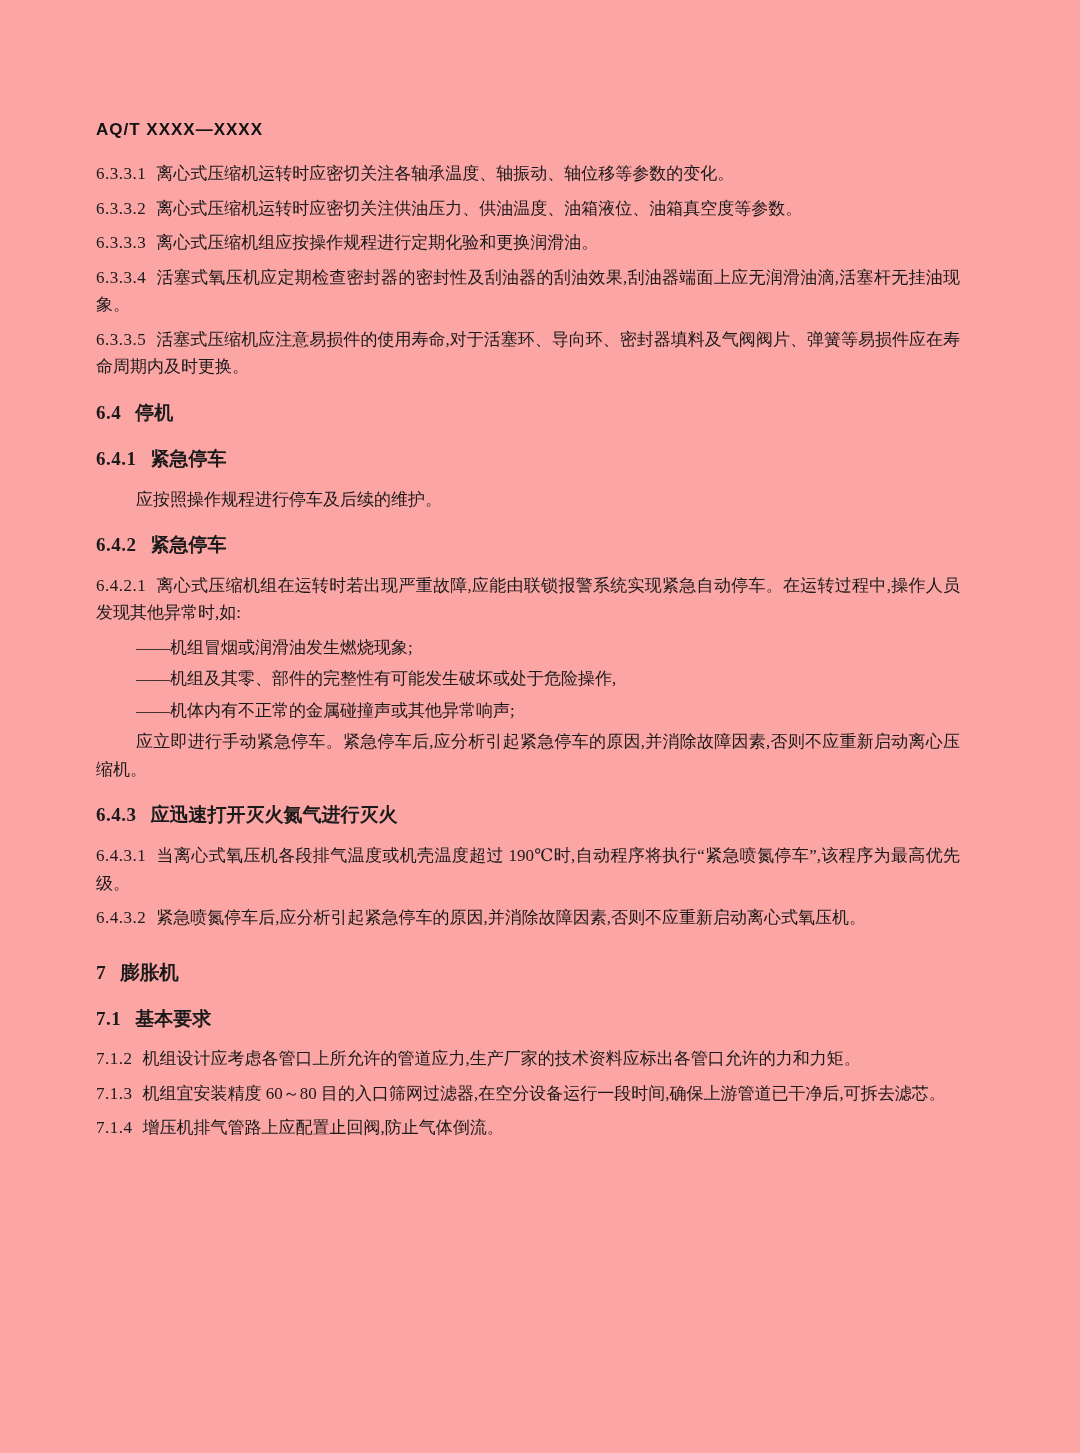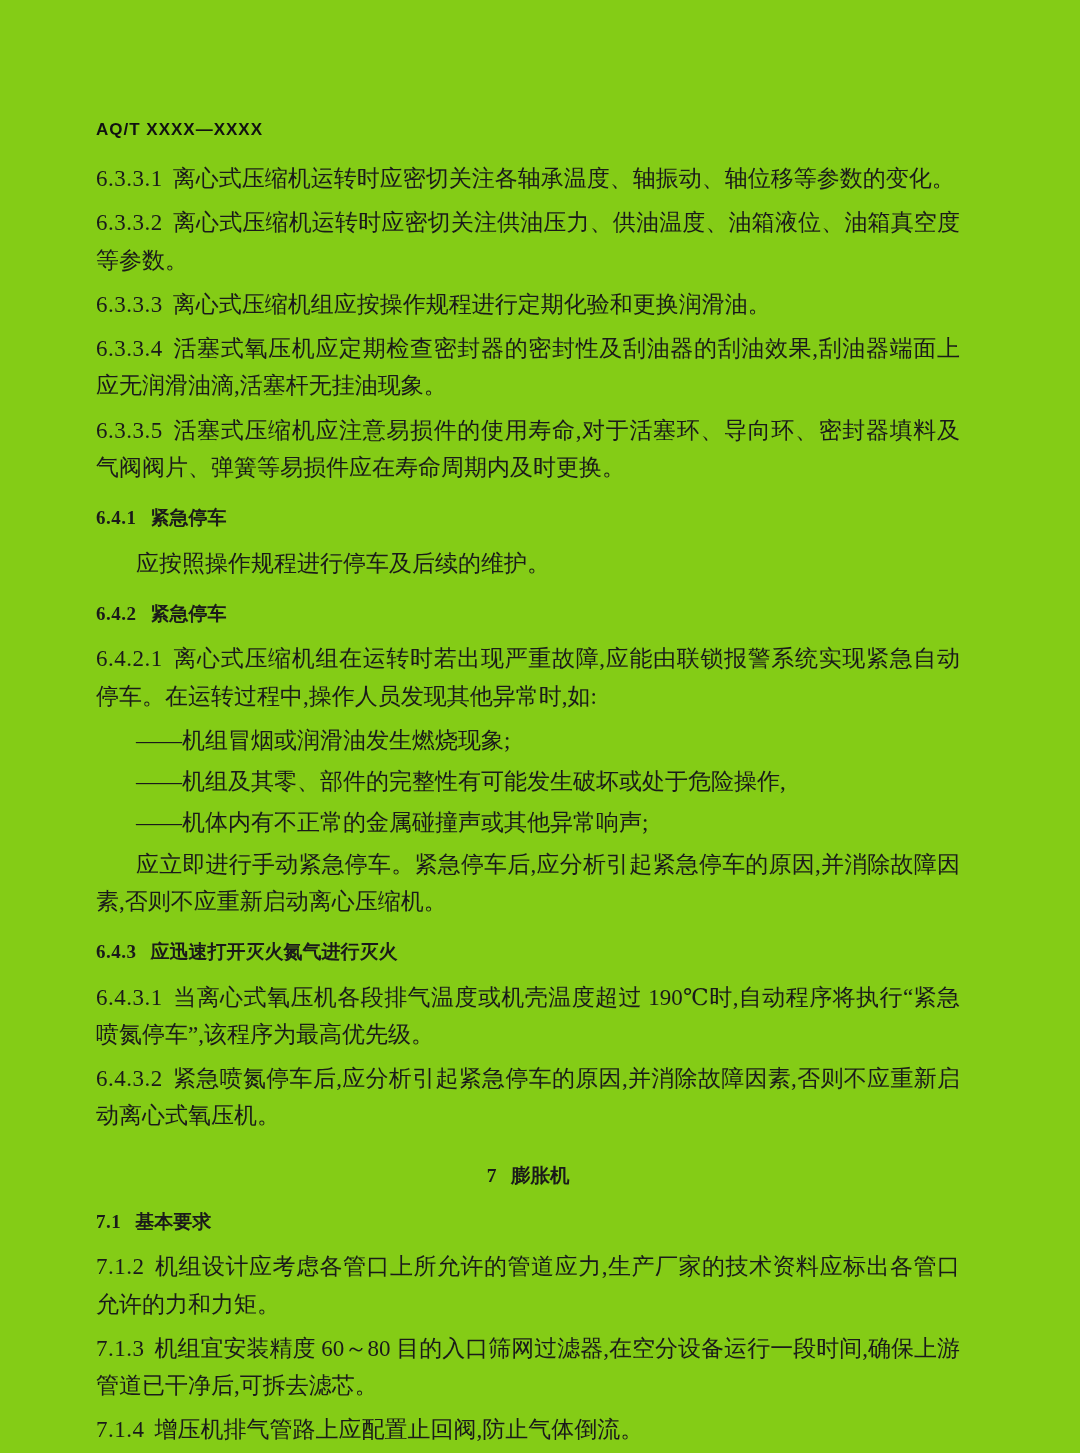--- a/index.html
+++ b/index.html
@@ -13,39 +13,39 @@
     font-family: "Liberation Serif", "DejaVu Serif", serif;
     color: #1a1a1a;
     position: relative;
     overflow: hidden;
   }
   .page {
     position: absolute;
     left: 0; top: 0;
     width: 1080px;
     height: 1453px;
-    background: #84cc16;
+    background: #fca5a5;
   }
   .content {
     position: absolute;
     left: 96px;
     top: 120px;
     width: 864px;
   }
   .header {
     font-family: "Liberation Sans", "DejaVu Sans", sans-serif;
     font-size: 17px;
     font-weight: bold;
     letter-spacing: 1px;
     color: #111;
     margin-bottom: 20px;
   }
   p {
     margin: 0 0 7px 0;
-    font-size: 23px;
+    font-size: 17px;
     line-height: 1.62;
     text-align: justify;
     color: #1a1a1a;
   }
   .num {
     font-family: "Liberation Serif", serif;
     letter-spacing: 0.5px;
   }
   .clause-num {
     display: inline;
@@ -59,21 +59,20 @@
     line-height: 1.5;
   }
   .heading .hnum {
     display: inline-block;
     min-width: 0;
     margin-right: 14px;
   }
   .heading.big {
     font-size: 19.5px;
     margin-top: 26px;
-    text-align: center;
   }
   .indent {
     text-indent: 40px;
   }
   .dash-item {
     text-indent: 40px;
     margin: 0 0 4px 0;
   }
   .para-block {
     margin-bottom: 7px;
@@ -92,20 +91,21 @@
 
 <div class="page">
   <div class="content">
     <div class="header">AQ/T  XXXX—XXXX</div>
     <div id="body-blocks">
         <p class="para-block"><span class="clause-num num">6.3.3.1</span><span>离心式压缩机运转时应密切关注各轴承温度、轴振动、轴位移等参数的变化。</span></p>
         <p class="para-block"><span class="clause-num num">6.3.3.2</span><span>离心式压缩机运转时应密切关注供油压力、供油温度、油箱液位、油箱真空度等参数。</span></p>
         <p class="para-block"><span class="clause-num num">6.3.3.3</span><span>离心式压缩机组应按操作规程进行定期化验和更换润滑油。</span></p>
         <p class="para-block"><span class="clause-num num">6.3.3.4</span><span>活塞式氧压机应定期检查密封器的密封性及刮油器的刮油效果,刮油器端面上应无润滑油滴,活塞杆无挂油现象。</span></p>
         <p class="para-block"><span class="clause-num num">6.3.3.5</span><span>活塞式压缩机应注意易损件的使用寿命,对于活塞环、导向环、密封器填料及气阀阀片、弹簧等易损件应在寿命周期内及时更换。</span></p>
+        <div class="heading"><span class="hnum num">6.4</span><span>停机</span></div>
         <div class="heading"><span class="hnum num">6.4.1</span><span>紧急停车</span></div>
         <p class="indent">应按照操作规程进行停车及后续的维护。</p>
         <div class="heading"><span class="hnum num">6.4.2</span><span>紧急停车</span></div>
         <p class="para-block"><span class="clause-num num">6.4.2.1</span><span>离心式压缩机组在运转时若出现严重故障,应能由联锁报警系统实现紧急自动停车。在运转过程中,操作人员发现其他异常时,如:</span></p>
         <p class="dash-item">——机组冒烟或润滑油发生燃烧现象;</p>
         <p class="dash-item">——机组及其零、部件的完整性有可能发生破坏或处于危险操作,</p>
         <p class="dash-item">——机体内有不正常的金属碰撞声或其他异常响声;</p>
         <p class="indent">应立即进行手动紧急停车。紧急停车后,应分析引起紧急停车的原因,并消除故障因素,否则不应重新启动离心压缩机。</p>
         <div class="heading"><span class="hnum num">6.4.3</span><span>应迅速打开灭火氮气进行灭火</span></div>
         <p class="para-block"><span class="clause-num num">6.4.3.1</span><span>当离心式氧压机各段排气温度或机壳温度超过 190℃时,自动程序将执行“紧急喷氮停车”,该程序为最高优先级。</span></p>

